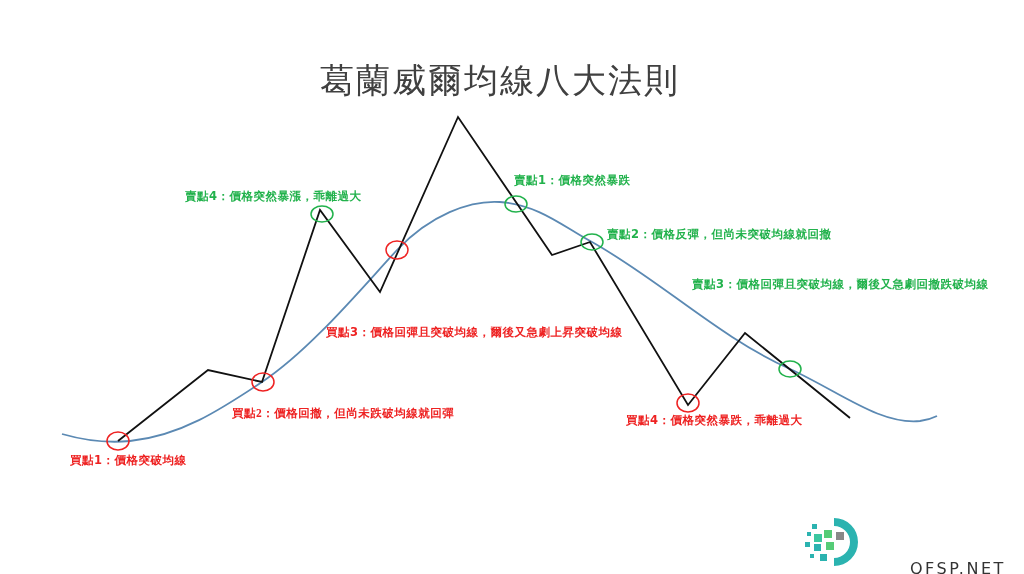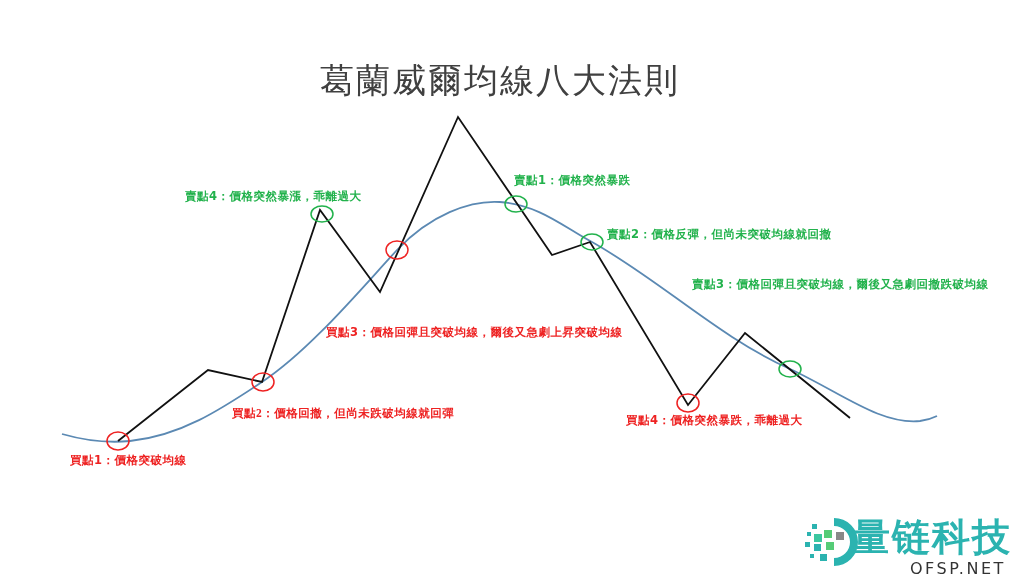--- a/index.html
+++ b/index.html
@@ -57,15 +57,14 @@
     <rect x="7" y="20" width="4" height="4" fill="#2bb3b0"></rect>
     <rect x="14" y="22" width="8" height="8" fill="#3cc7a0"></rect>
     <rect x="24" y="18" width="8" height="8" fill="#55cc77"></rect>
     <rect x="36" y="20" width="8" height="8" fill="#888888"></rect>
     <rect x="5" y="30" width="5" height="5" fill="#2bb3b0"></rect>
     <rect x="14" y="32" width="7" height="7" fill="#2bb3b0"></rect>
     <rect x="26" y="30" width="8" height="8" fill="#55cc77"></rect>
     <rect x="20" y="42" width="7" height="7" fill="#2bb3b0"></rect>
     <rect x="10" y="42" width="4" height="4" fill="#2bb3b0"></rect>
   </svg>
-  <div class="logo-text">量链科技</div>
   <div class="logo-sub">QFSP.NET</div>
 </div>
 
 </body></html>

